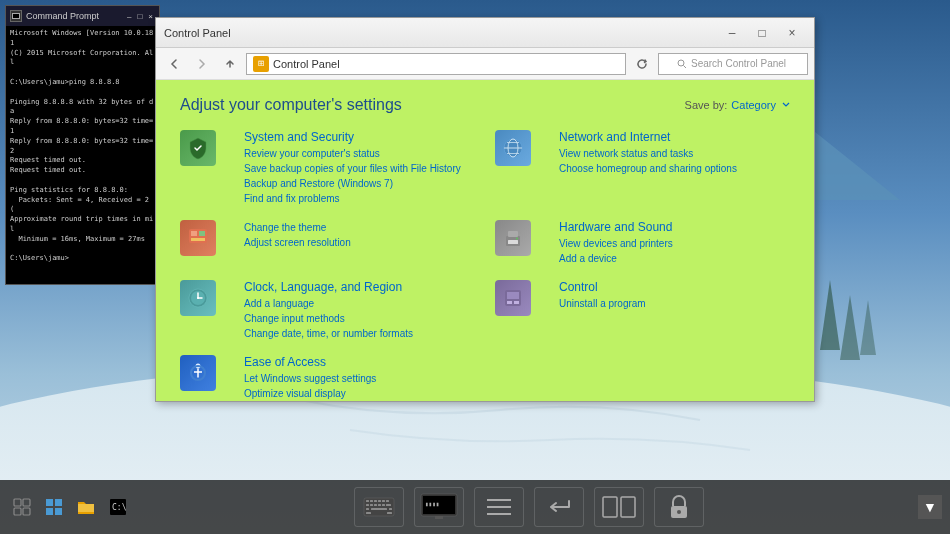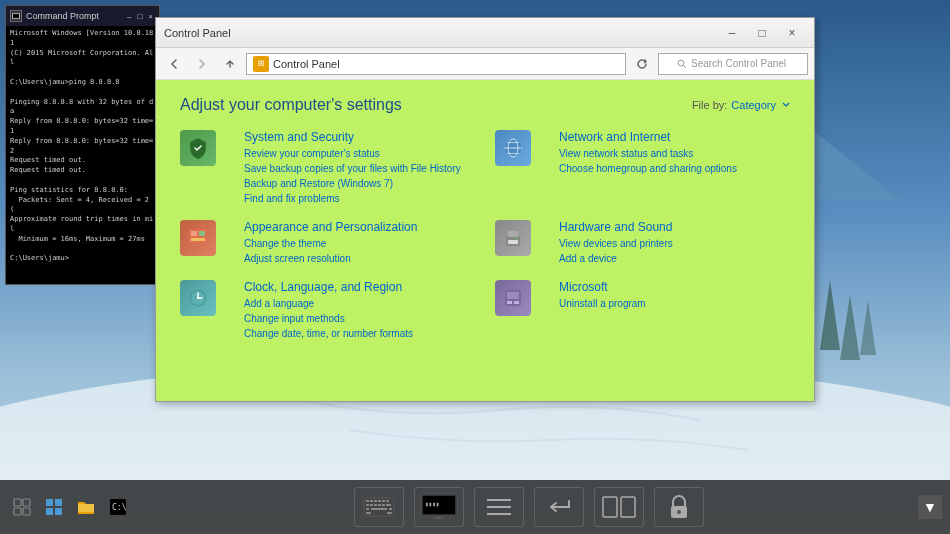--- a/index.html
+++ b/index.html
@@ -469,21 +469,21 @@
           <line x1="6.5" y1="6.5" x2="9" y2="9" stroke="#999" stroke-width="1"></line>
         </svg>
       <span style="font-size:10px;color:#999;">Search Control Panel</span>
     </div>
   </div>
 
   <div class="cp-content">
     <div class="cp-header">
       <h1 class="cp-main-title">Adjust your computer's settings</h1>
       <div class="view-by">
-        <span>File by:</span>
+        <span>Save by:</span>
         <span class="view-by-link">
           <span>Category</span>
           <svg width="8" height="8" viewBox="0 0 8 8">
               <path d="M1 2l3 3 3-3" stroke="#0066cc" stroke-width="1.2" fill="none"></path>
             </svg>
         </span>
       </div>
     </div>
 
     <div class="categories">
@@ -525,21 +525,20 @@
       <div class="category-item">
         <div class="cat-icon icon-appearance">
           <svg width="24" height="24" viewBox="0 0 24 24">
               <rect x="3" y="3" width="18" height="14" rx="2" fill="#e07050"></rect>
               <rect x="5" y="5" width="6" height="5" fill="#f0a080"></rect>
               <rect x="13" y="5" width="6" height="5" fill="#80c080"></rect>
               <rect x="5" y="12" width="14" height="3" fill="#f0c060"></rect>
             </svg>
         </div>
         <div class="cat-text">
-          <div class="cat-title">Appearance and Personalization</div>
           <span class="cat-link">Change the theme</span>
           <span class="cat-link">Adjust screen resolution</span>
         </div>
       </div>
 
       <div class="category-item">
         <div class="cat-icon icon-hardware">
           <svg width="24" height="24" viewBox="0 0 24 24">
               <rect x="5" y="10" width="14" height="10" rx="1" fill="#888"></rect>
               <rect x="7" y="5" width="10" height="6" rx="1" fill="#aaa"></rect>
@@ -575,25 +574,40 @@
       <div class="category-item">
         <div class="cat-icon icon-programs">
           <svg width="24" height="24" viewBox="0 0 24 24">
               <rect x="4" y="4" width="16" height="16" rx="2" fill="#7a6a9a"></rect>
               <rect x="6" y="6" width="12" height="7" fill="#9a8abf"></rect>
               <rect x="6" y="15" width="5" height="3" fill="#c0b0e0"></rect>
               <rect x="13" y="15" width="5" height="3" fill="#c0b0e0"></rect>
             </svg>
         </div>
         <div class="cat-text">
-          <div class="cat-title">Microsoft</div>
+          <div class="cat-title">Control</div>
           <span class="cat-link">Uninstall a program</span>
         </div>
       </div>
 
+      <div class="category-item">
+        <div class="cat-icon icon-ease">
+          <svg width="24" height="24" viewBox="0 0 24 24">
+              <circle cx="12" cy="5" r="2.5" fill="#e0eeff"></circle>
+              <circle cx="12" cy="12" r="7" fill="none" stroke="#4080d0" stroke-width="2"></circle>
+              <line x1="12" y1="7.5" x2="12" y2="16.5" stroke="#fff" stroke-width="1.5"></line>
+              <line x1="8" y1="11" x2="16" y2="11" stroke="#fff" stroke-width="1.5"></line>
+            </svg>
+        </div>
+        <div class="cat-text">
+          <div class="cat-title">Ease of Access</div>
+          <span class="cat-link">Let Windows suggest settings</span>
+          <span class="cat-link">Optimize visual display</span>
+        </div>
+      </div>
 
     </div>
   </div>
 </div>
 
 <div class="taskbar">
   <div class="taskbar-left">
 
     <div class="task-icon">
       <svg width="18" height="18" viewBox="0 0 18 18">

